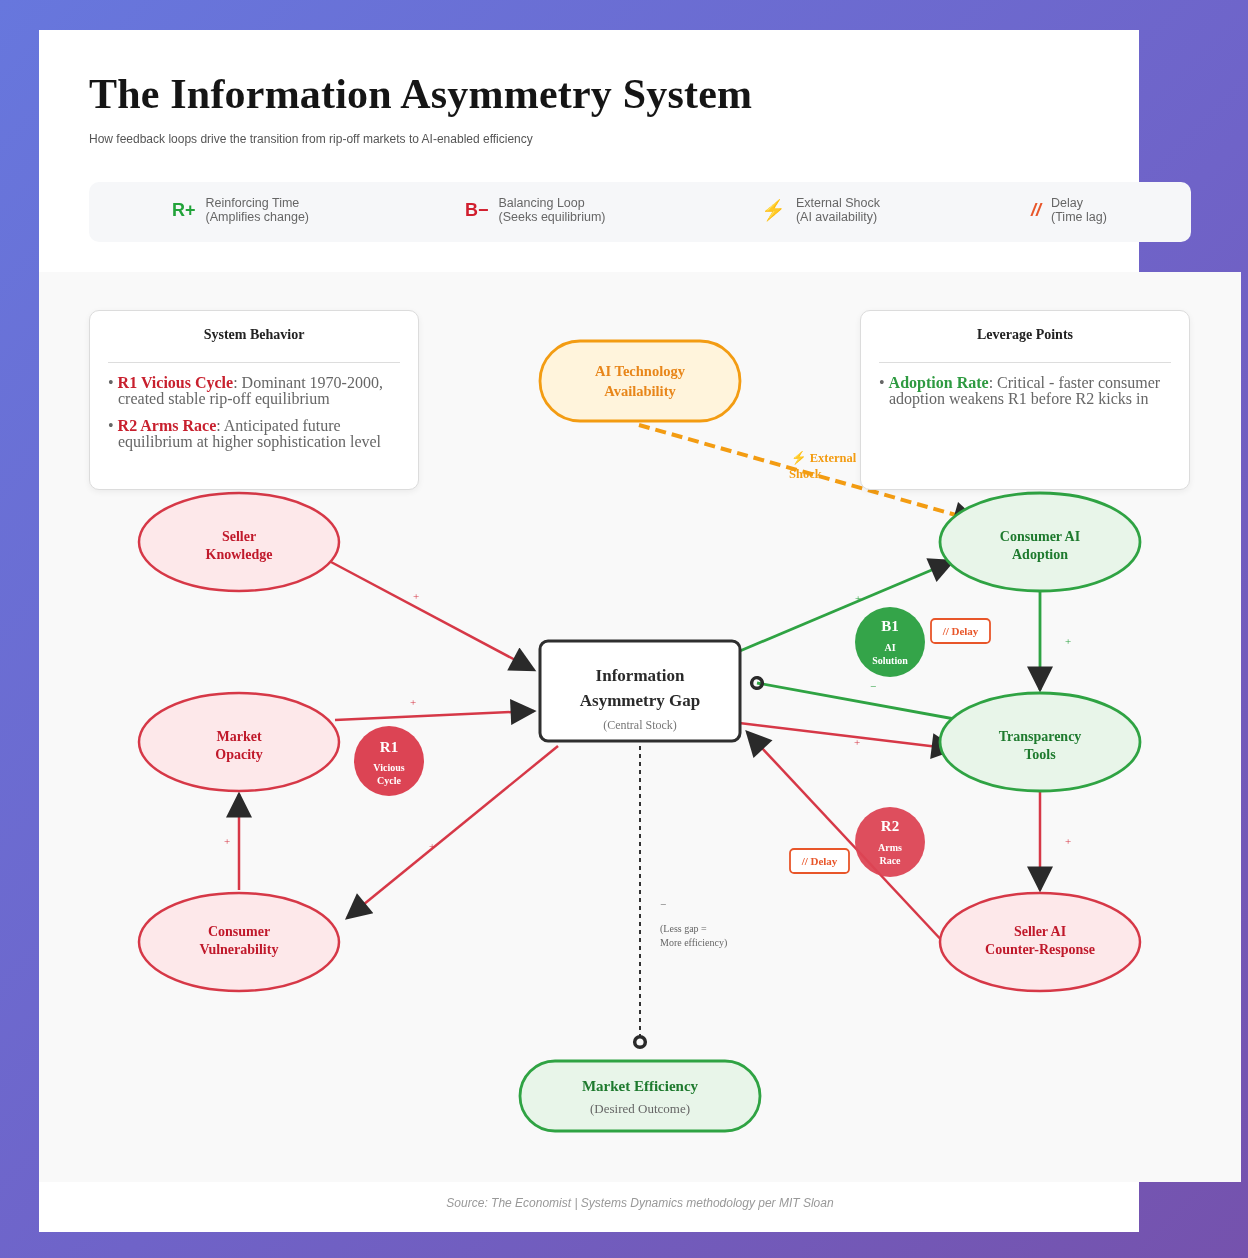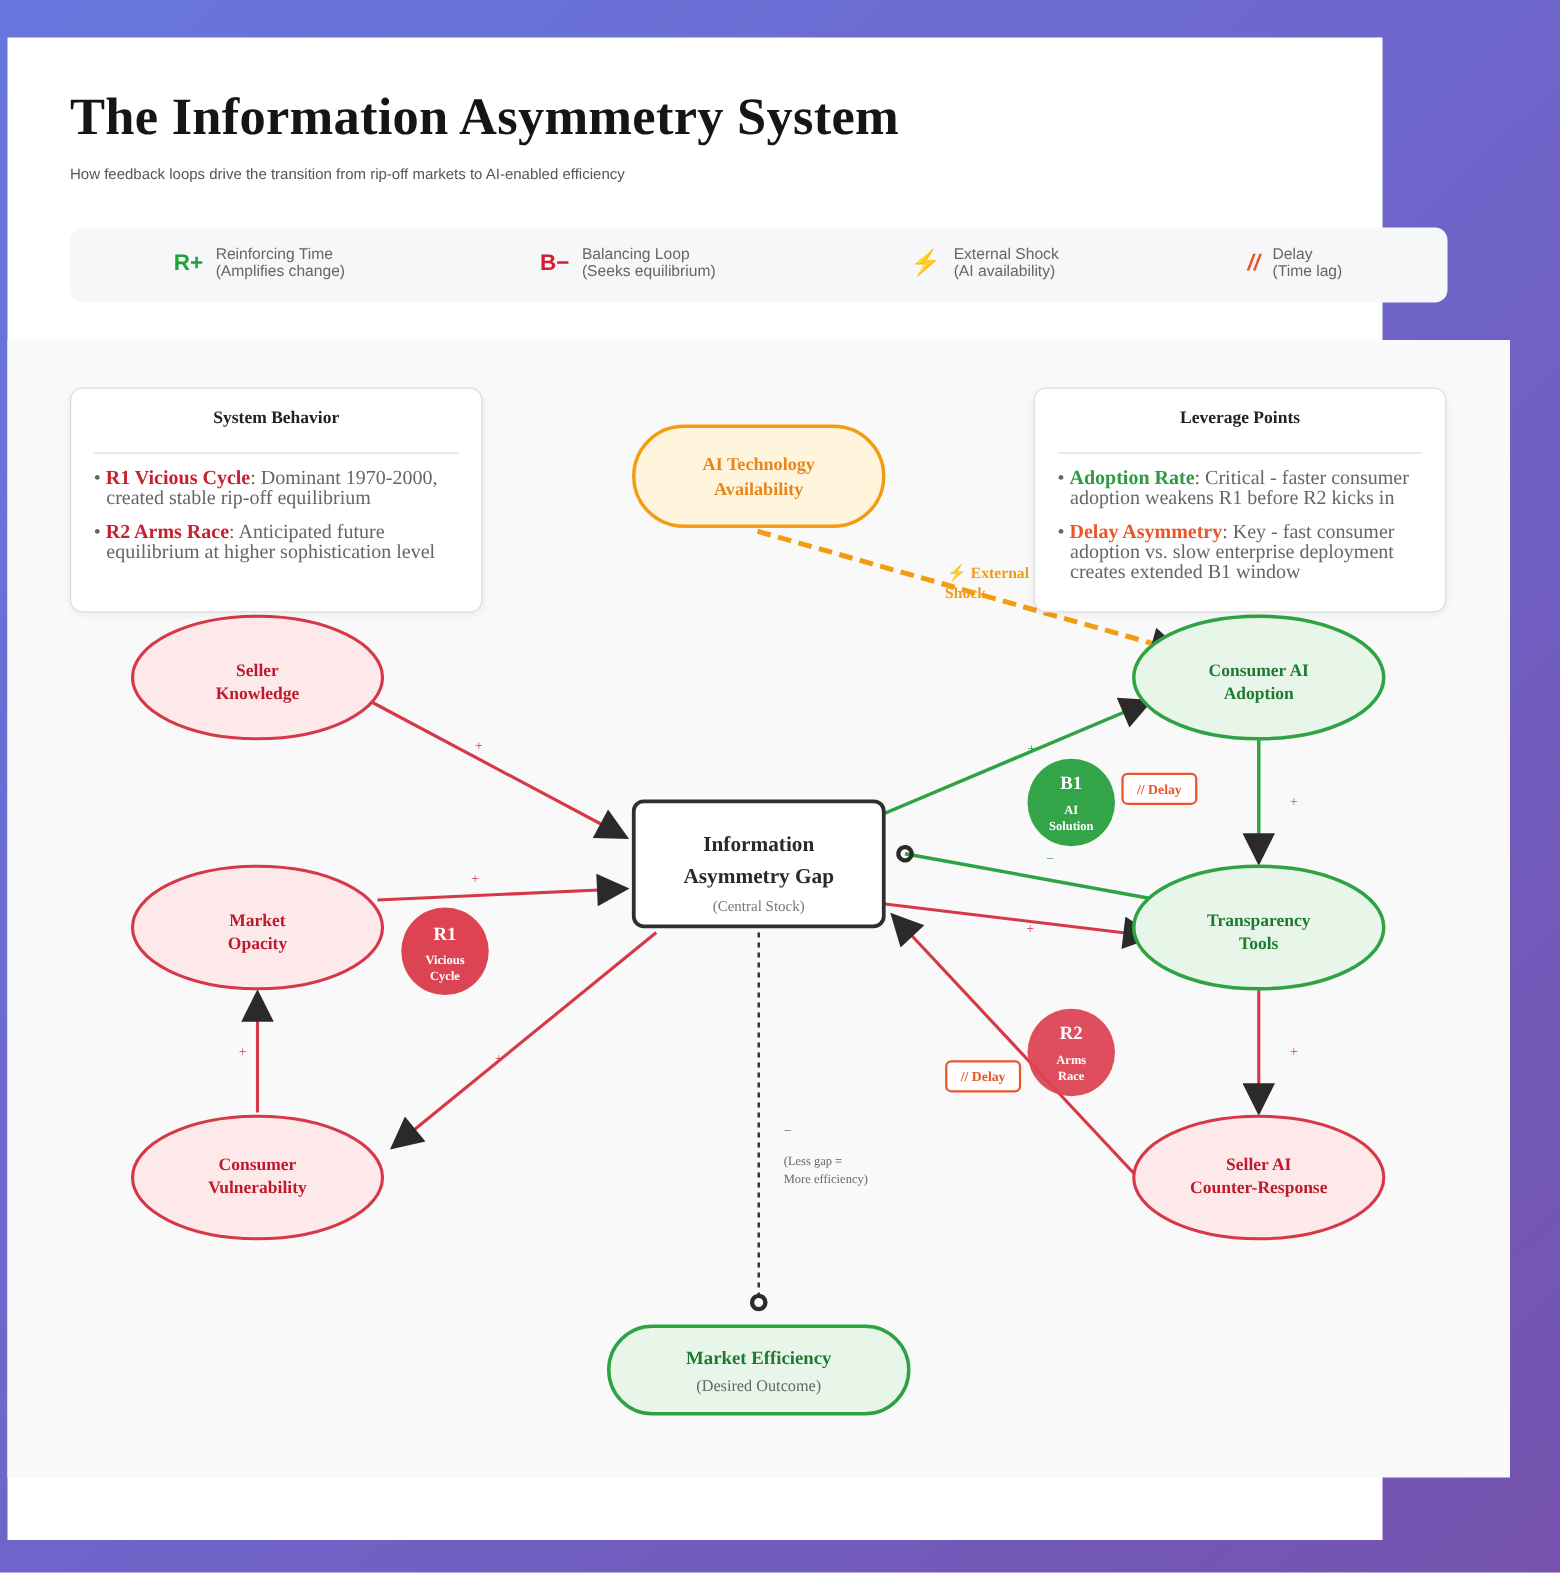--- a/index.html
+++ b/index.html
@@ -3,21 +3,21 @@
 <meta charset="utf-8">
 <style>
   html, body { margin:0; padding:0; }
   body {
     width:1248px; height:1258px; overflow:hidden;
     background: linear-gradient(135deg, #6777dd 0%, #6f63c8 55%, #7552ad 100%);
     font-family: "Liberation Serif", serif;
     position:relative;
   }
   .card {
-    position:absolute; left:6px; top:30px; width:1100px; height:1202px;
+    position:absolute; left:39px; top:30px; width:1100px; height:1202px;
     background:#ffffff;
   }
   .title {
     position:absolute; left:50px; top:40px; margin:0;
     font-family:"Liberation Serif", serif; font-weight:bold; font-size:42px; color:#151515;
     letter-spacing:0.2px;
   }
   .subtitle {
     position:absolute; left:50px; top:102px; margin:0;
     font-family:"Liberation Sans", sans-serif; font-size:12px; color:#555;
@@ -238,18 +238,18 @@
       <ul class="info-list">
         <li>• <span class="key" style="color:#c8202e">R1 Vicious Cycle</span><span>: Dominant 1970-2000, created stable rip-off equilibrium</span></li>
         <li>• <span class="key" style="color:#c8202e">R2 Arms Race</span><span>: Anticipated future equilibrium at higher sophistication level</span></li>
       </ul>
     </div>
 
     <div class="info-box" style="left:821px; top:38px;">
       <div class="info-title">Leverage Points</div>
       <ul class="info-list">
         <li>• <span class="key" style="color:#2e9a41">Adoption Rate</span><span>: Critical - faster consumer adoption weakens R1 before R2 kicks in</span></li>
-        <li>• <span class="key" style="color:#e8562a">Delay Asymmetry</span><span>: Key - fast consumer adoption vs. slow enterprise deployment creates extended B1 window</span></li>
       </ul>
     </div>
   </div>
 
+  <div class="footer">Source: The Economist | Systems Dynamics methodology per MIT Sloan</div>
 </div>
 
 </body></html>

